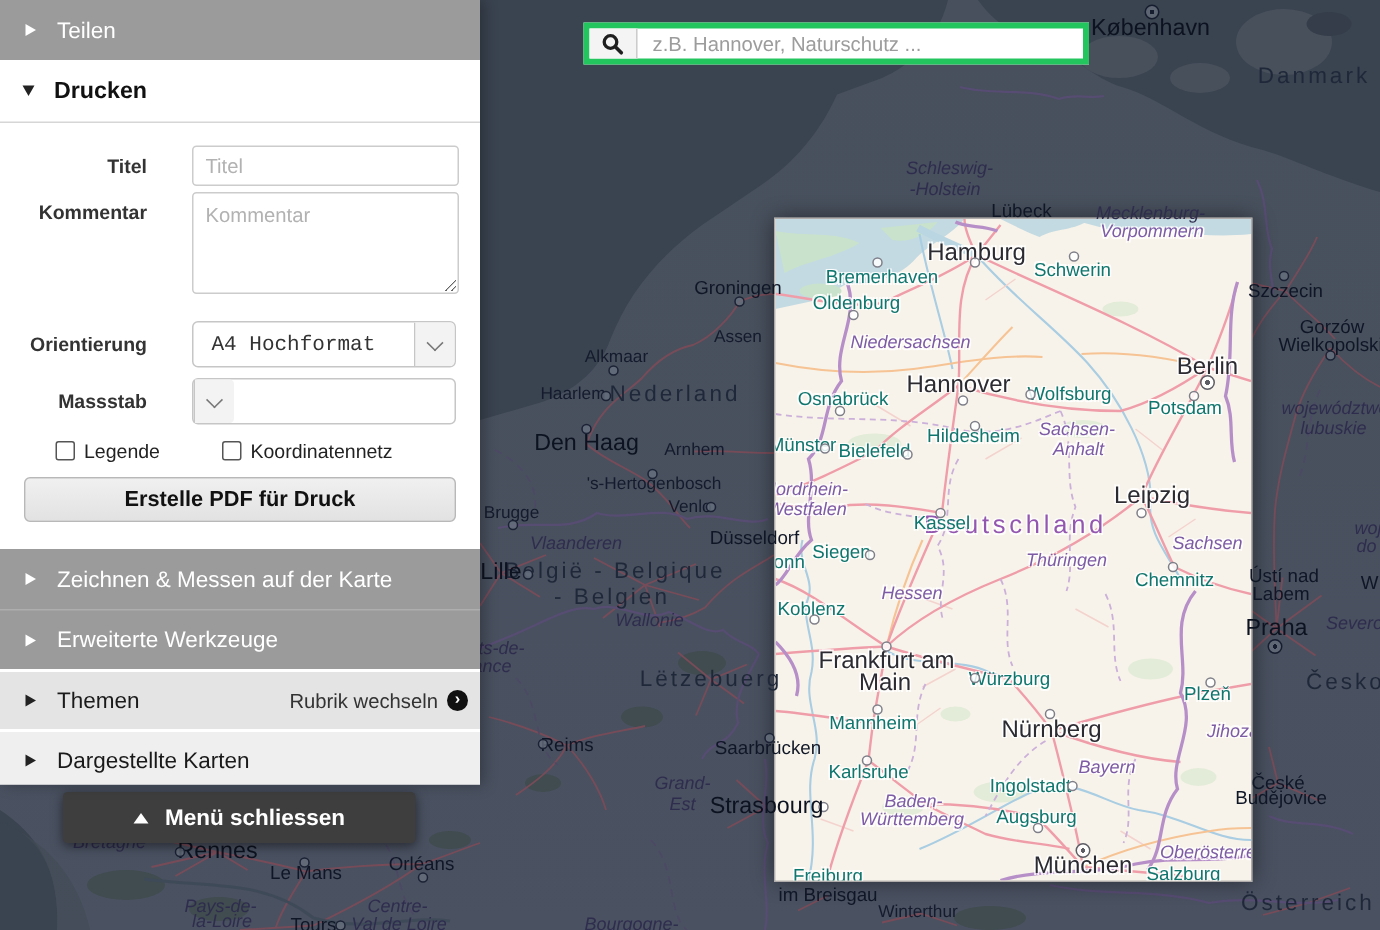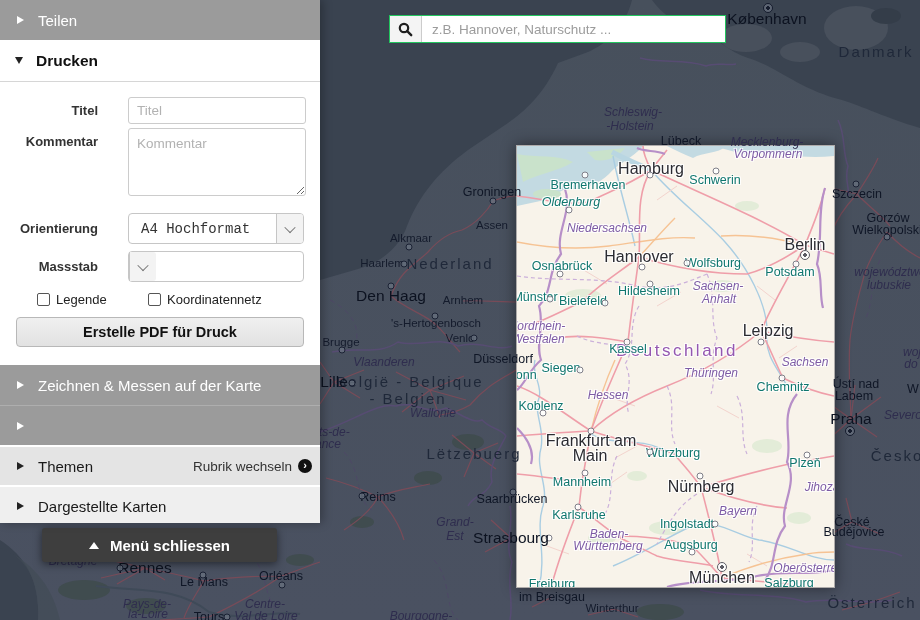--- a/index.html
+++ b/index.html
@@ -28,21 +28,21 @@
   #dim-labels .region{font-size:12px;font-style:italic;color:#2f2d4e;}
   #dim-labels .country{font-size:15px;letter-spacing:2px;color:#1f2839;}
 
   .mk{position:absolute;transform:translate(-50%,-50%);border-radius:50%;box-sizing:border-box;}
   .ring{width:7px;height:7px;border:1.5px solid #7f7f89;background:rgba(255,255,255,.85);}
   .ring.dk{border-color:#1b2234;background:rgba(104,112,126,.8);}
   .cap{width:10px;height:10px;border:1.5px solid #5c5c64;background:radial-gradient(circle,#5c5c64 0 1.6px,rgba(255,255,255,.92) 1.6px);}
   .cap.dk{border-color:#161d2e;background:radial-gradient(circle,#161d2e 0 1.6px,rgba(100,108,122,.85) 1.6px);}
 
   
-  .search{position:absolute;left:389px;top:15px;width:337px;height:28px;background:#fff;border:1px solid #22c55e;display:flex;z-index:8;box-sizing:border-box;}
+  .search{position:absolute;left:389px;top:15px;width:337px;height:28px;background:#fff;border:4px solid #22c55e;display:flex;z-index:8;box-sizing:border-box;}
   .search .scap{width:31px;flex:none;background:#f4f4f4;border-right:1px solid #ccc;display:flex;align-items:center;justify-content:center;}
   .search input{flex:1;min-width:0;border:none;outline:none;padding:0 10px;font-size:13.5px;color:#333;font-family:"Liberation Sans",sans-serif;background:transparent;}
   .search input::placeholder{color:#9c9c9c;}
 
   
   .sidebar{position:absolute;left:0;top:0;width:320px;height:523px;background:#fff;z-index:10;box-shadow:3px 0 9px rgba(0,0,0,.28);overflow:hidden;}
   .sec{display:flex;align-items:center;font-size:15px;cursor:pointer;}
   .sec-dark{height:40px;background:#9b9b9b;color:#fff;}
   .sec-dark.bline{border-top:1px solid #aeaeae;height:39px;}
   .sec-light{height:38px;border-top:2px solid #fff;color:#1a1a1a;}
@@ -224,21 +224,21 @@
         <path d="M122,160 C110,180 120,200 108,218 C118,236 106,252 112,268"></path>
         <path d="M190,128 C200,150 192,172 200,192 C192,212 200,230 194,248"></path>
         <path d="M60,190 C80,200 100,196 118,206 M150,240 C160,260 150,280 158,298"></path>
         <path d="M220,250 C230,270 222,290 230,308 M100,310 C90,330 98,350 88,368"></path>
         <path d="M180,348 C160,360 150,380 140,398 M240,360 C230,380 240,398 232,416"></path>
       </g>
     </svg>
     <div id="pv-labels">
         <span class="lbl cityLg" style="left: 134px; top: 23px;">Hamburg</span>
         <span class="lbl city" style="left: 71px; top: 39px;">Bremerhaven</span>
-        <span class="lbl city" style="left: 54px; top: 56px; font-style: italic;">Oldenburg</span>
+        <span class="lbl city" style="left: 54px; top: 56px;">Oldenburg</span>
         <span class="lbl city" style="left: 198px; top: 34px;">Schwerin</span>
         <span class="lbl region" style="left: 251px; top: 8px;">Vorpommern</span>
         <span class="lbl region" style="left: 90px; top: 82px;">Niedersachsen</span>
         <span class="lbl cityLg" style="left: 122px; top: 111px;">Hannover</span>
         <span class="lbl city" style="left: 196px; top: 117px;">Wolfsburg</span>
         <span class="lbl cityLg" style="left: 288px; top: 99px;">Berlin</span>
         <span class="lbl city" style="left: 273px; top: 126px;">Potsdam</span>
         <span class="lbl city" style="left: 45px; top: 120px;">Osnabrück</span>
         <span class="lbl city" style="left: 132px; top: 145px;">Hildesheim</span>
         <span class="lbl city" style="left: 66px; top: 155px;">Bielefeld</span>
@@ -452,20 +452,21 @@
       <button class="pdfbtn">Erstelle PDF für Druck</button>
     </div>
 
     <div class="sec sec-dark">
       <span class="arr-r"></span>
       <span>Zeichnen &amp; Messen auf der Karte</span>
     </div>
 
     <div class="sec sec-dark bline">
       <span class="arr-r"></span>
+      <span>Erweiterte Werkzeuge</span>
     </div>
 
     <div class="sec sec-light bg-l1">
       <span class="arr-r blk"></span>
       <span>Themen</span>
       <span class="themen-right">
         <span>Rubrik wechseln</span>
         <span class="circ">›</span>
       </span>
     </div>

